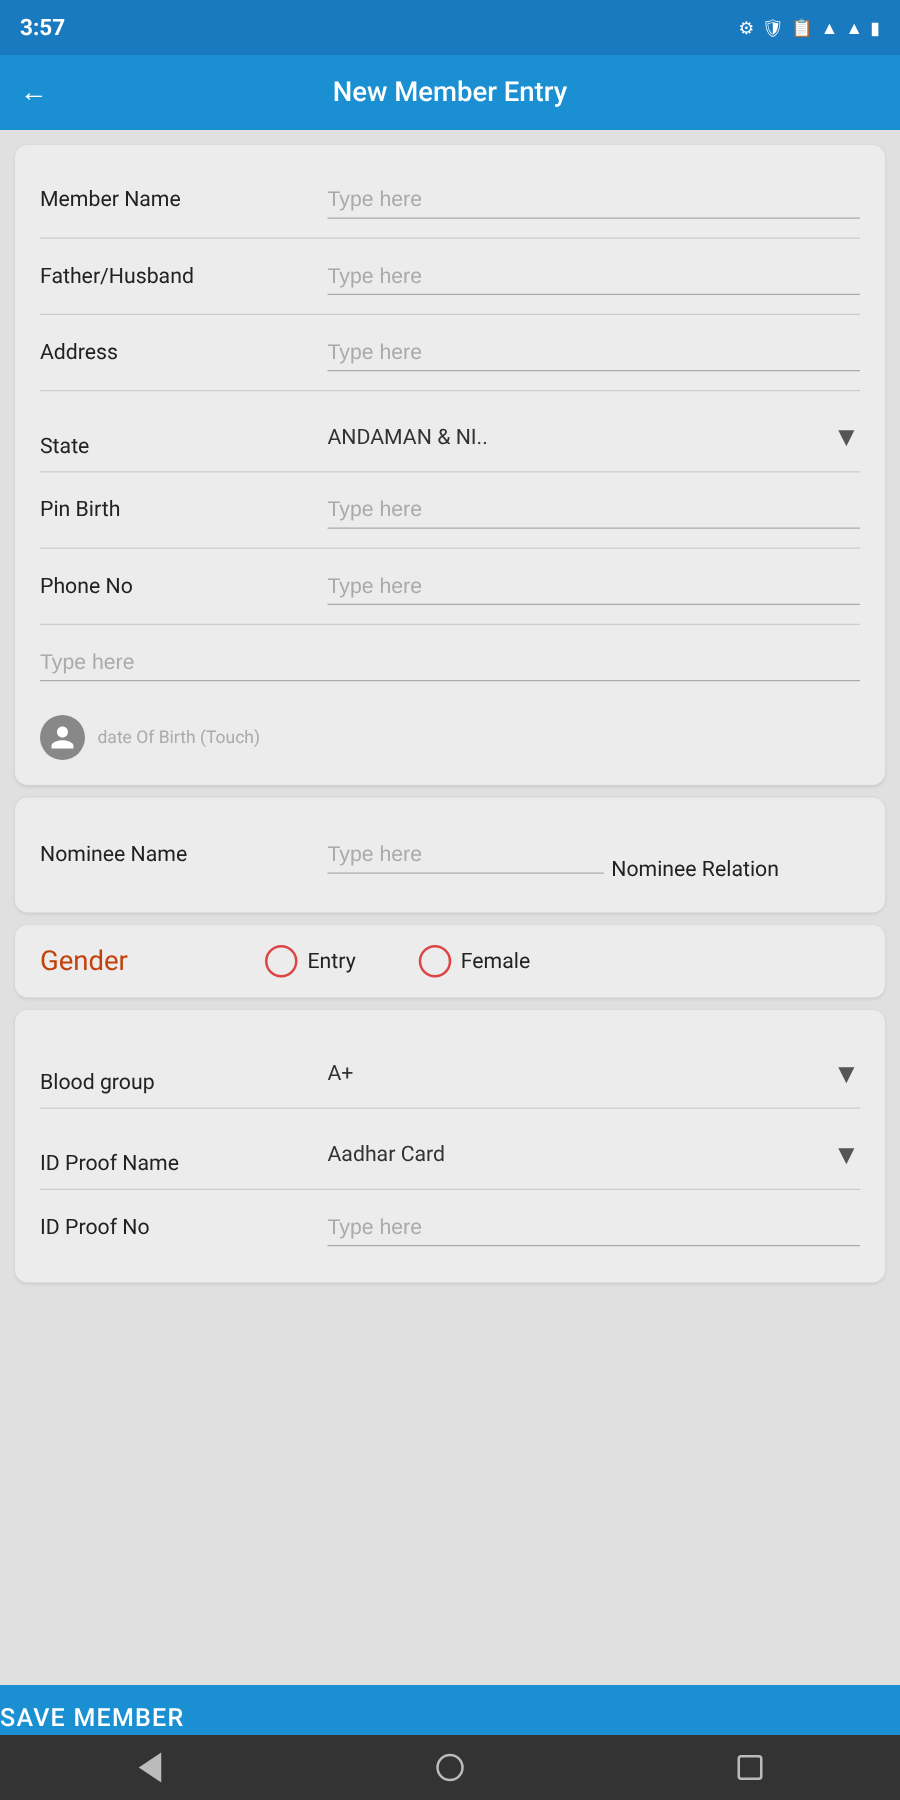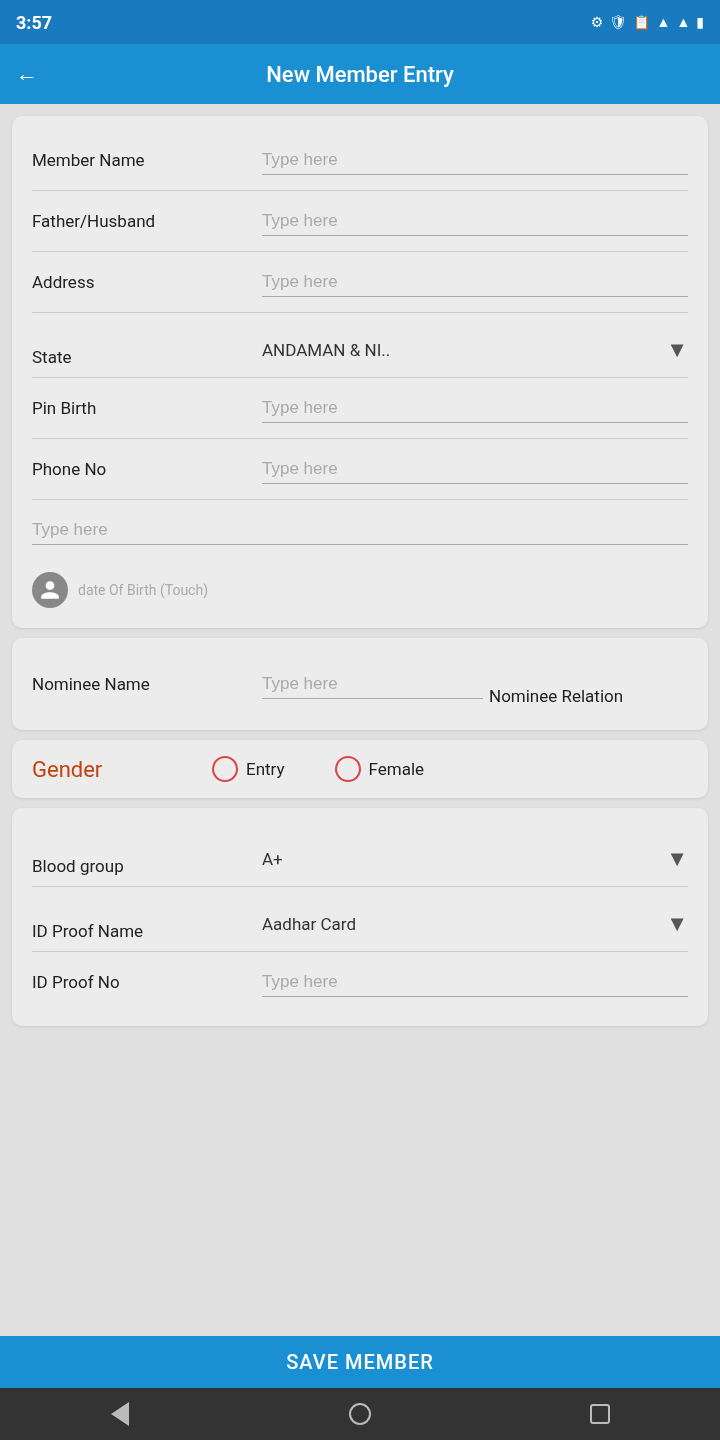--- a/index.html
+++ b/index.html
@@ -223,26 +223,25 @@
       background: transparent;
     }
     .radio-text {
       font-size: 17px;
       color: #222;
     }
 
     
     .save-btn-container {
       position: fixed;
-      bottom: 52px;
+      bottom: 40px;
       left: 0;
       width: 720px;
       background: #1a8fd1;
       padding: 14px 0;
-      text-align: center;
       cursor: pointer;
     }
     .save-btn-text {
       color: white;
       font-size: 20px;
       font-weight: 500;
       letter-spacing: 1px;
     }
 
     

